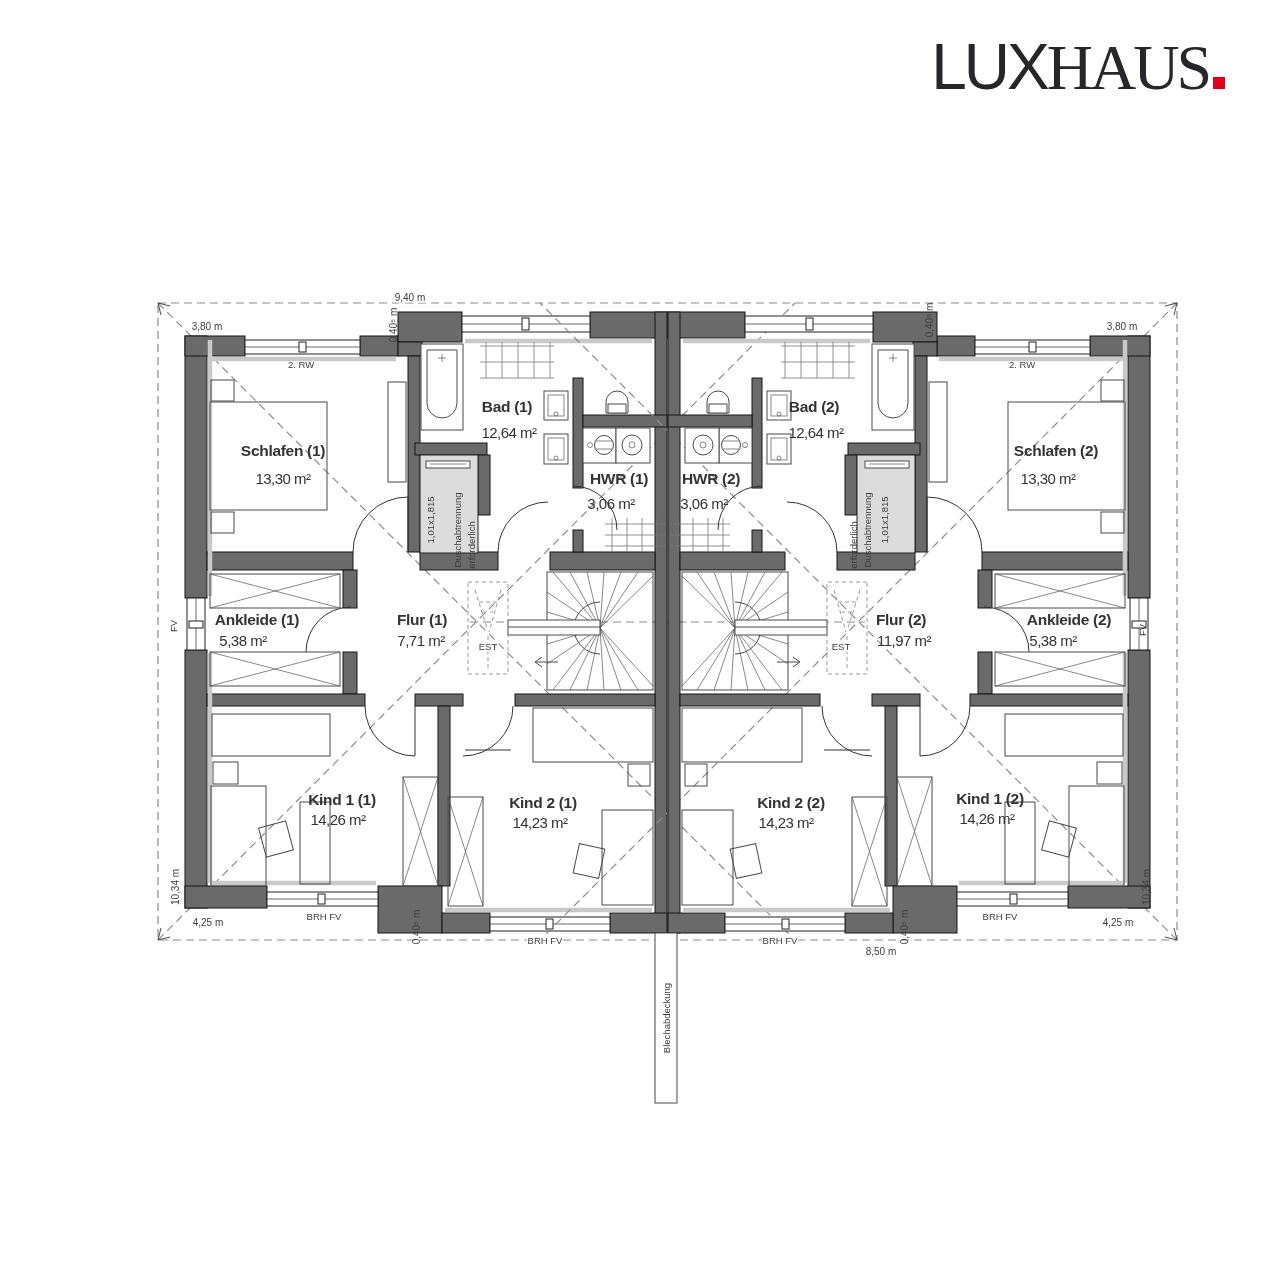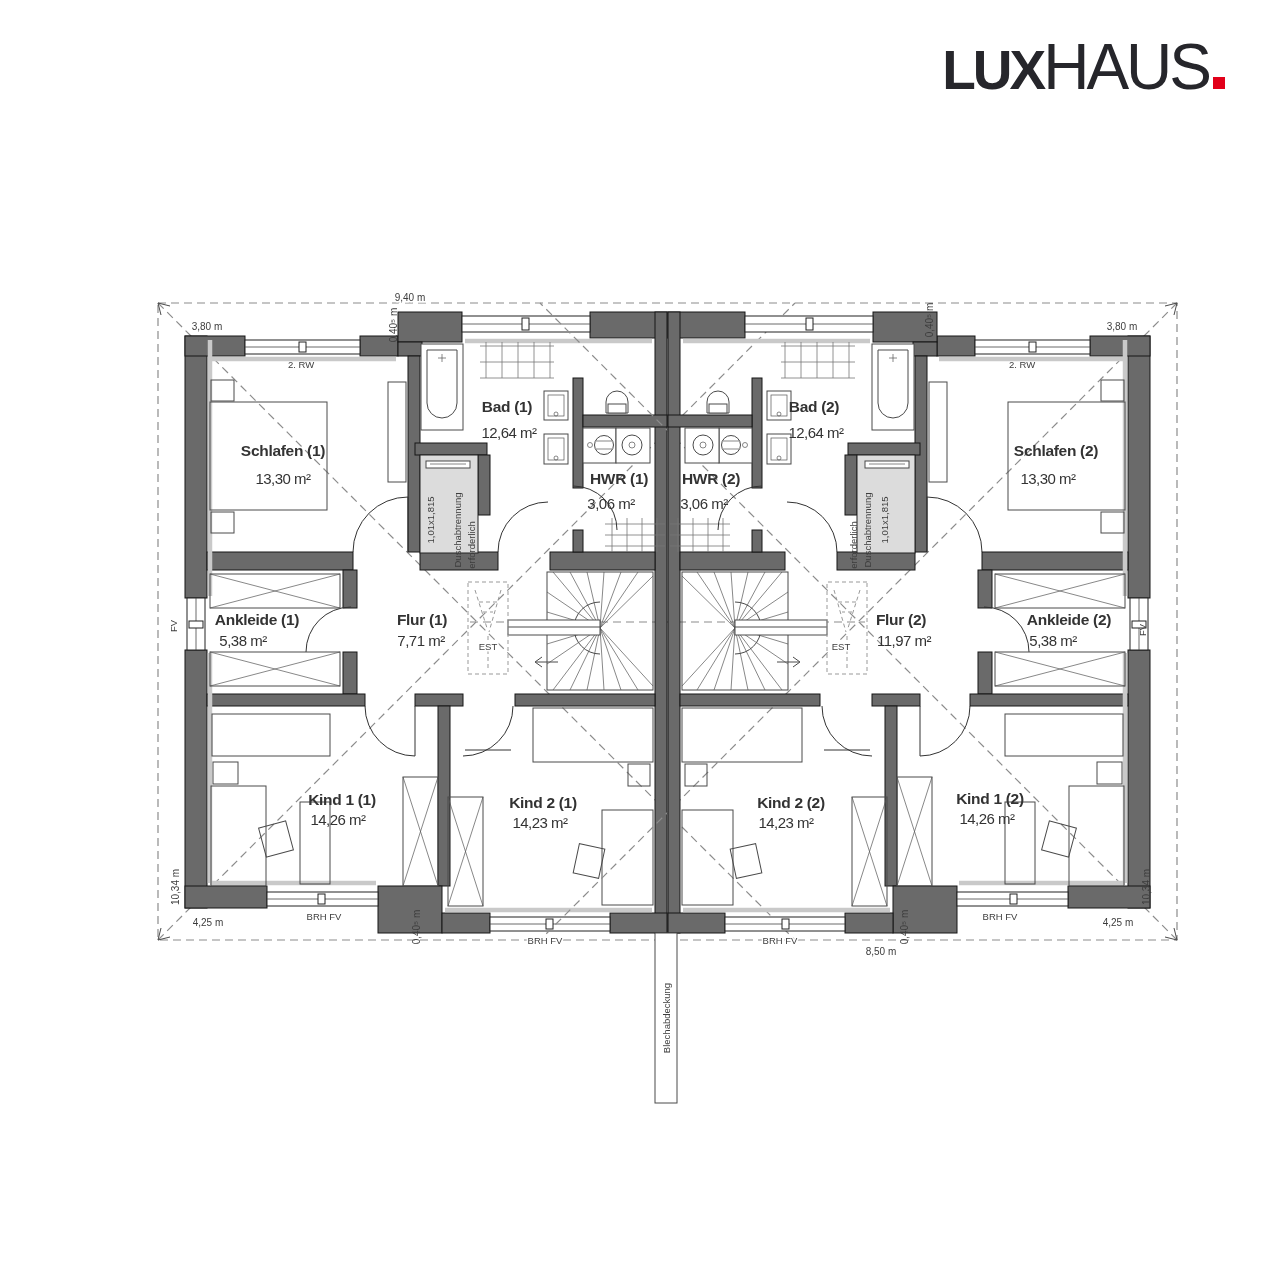--- a/index.html
+++ b/index.html
@@ -1,20 +1,20 @@
 <!DOCTYPE html>
 <html><head>
 <meta charset="utf-8">
 <style>
   html,body{margin:0;padding:0;background:#ffffff;}
   body{font-family:"Liberation Sans","DejaVu Sans",sans-serif;}
   .page{position:relative;width:1280px;height:1280px;background:#fff;overflow:hidden;}
   .logo{position:absolute;top:30px;right:55px;letter-spacing:-3px;color:#26262b;white-space:nowrap;}
-  .logo-bold{font-size:55px;font-weight:700;}
-  .logo-light{font-size:64px;font-weight:400;}
+  .logo-bold{font-size:64px;font-weight:400;}
+  .logo-light{font-size:64px;font-weight:400;font-family:Liberation Serif, serif;}
   .logo-dot{display:inline-block;width:12px;height:12px;background:#e2001a;margin-left:4px;}
   svg{position:absolute;left:0;top:0;}
   .w{fill:#6a6a6a;stroke:#161616;stroke-width:1;}
   .ln{stroke:#c9c9c9;stroke-width:4.5;fill:none;}
   .win{fill:#ffffff;stroke:#222;stroke-width:1;}
   .wl{stroke:#444;stroke-width:0.8;}
   .f{fill:none;stroke:#4a4a4a;stroke-width:1;}
   .ff{fill:#ffffff;stroke:#4a4a4a;stroke-width:1;}
   .thin{fill:none;stroke:#555;stroke-width:0.7;}
   .dash{fill:none;stroke:#8c8c8c;stroke-width:1.2;stroke-dasharray:8 5;}

